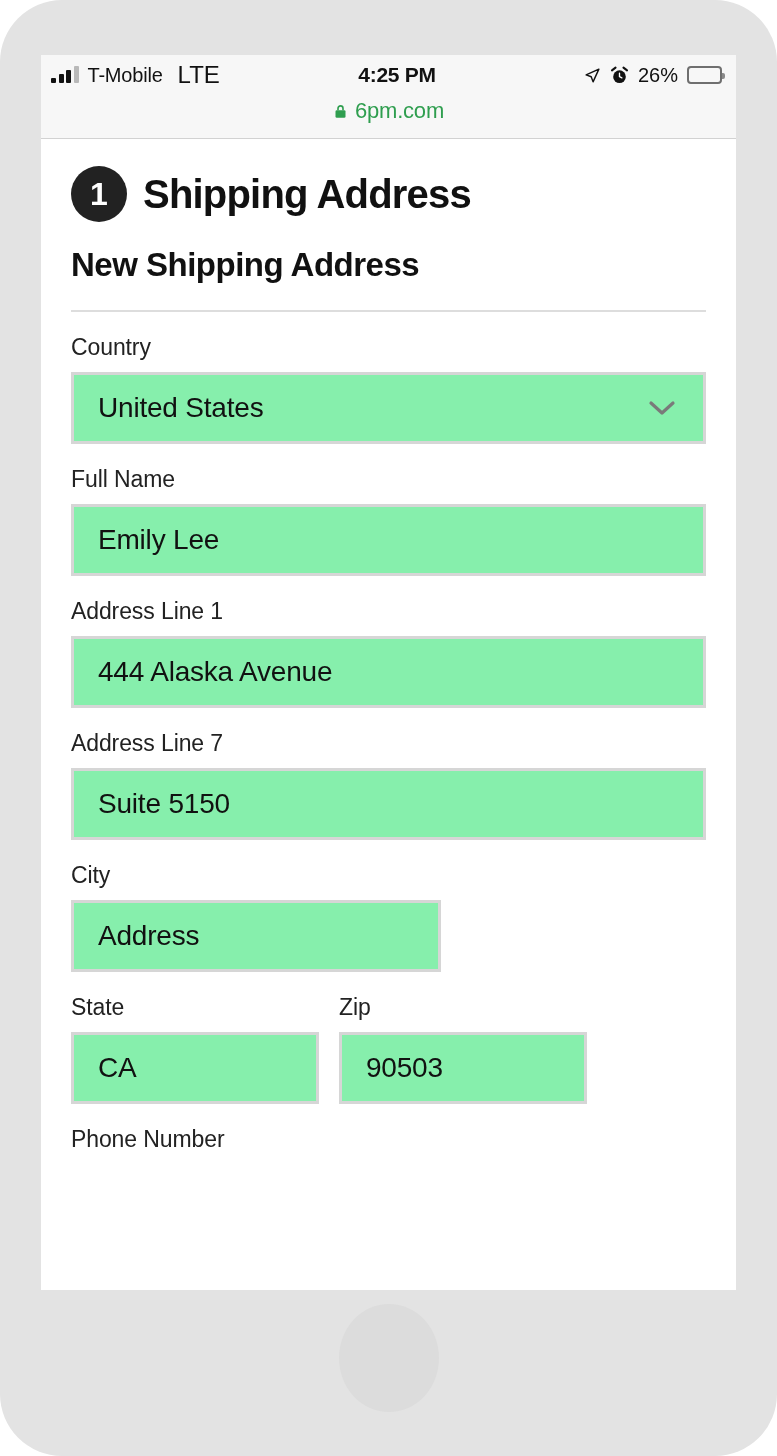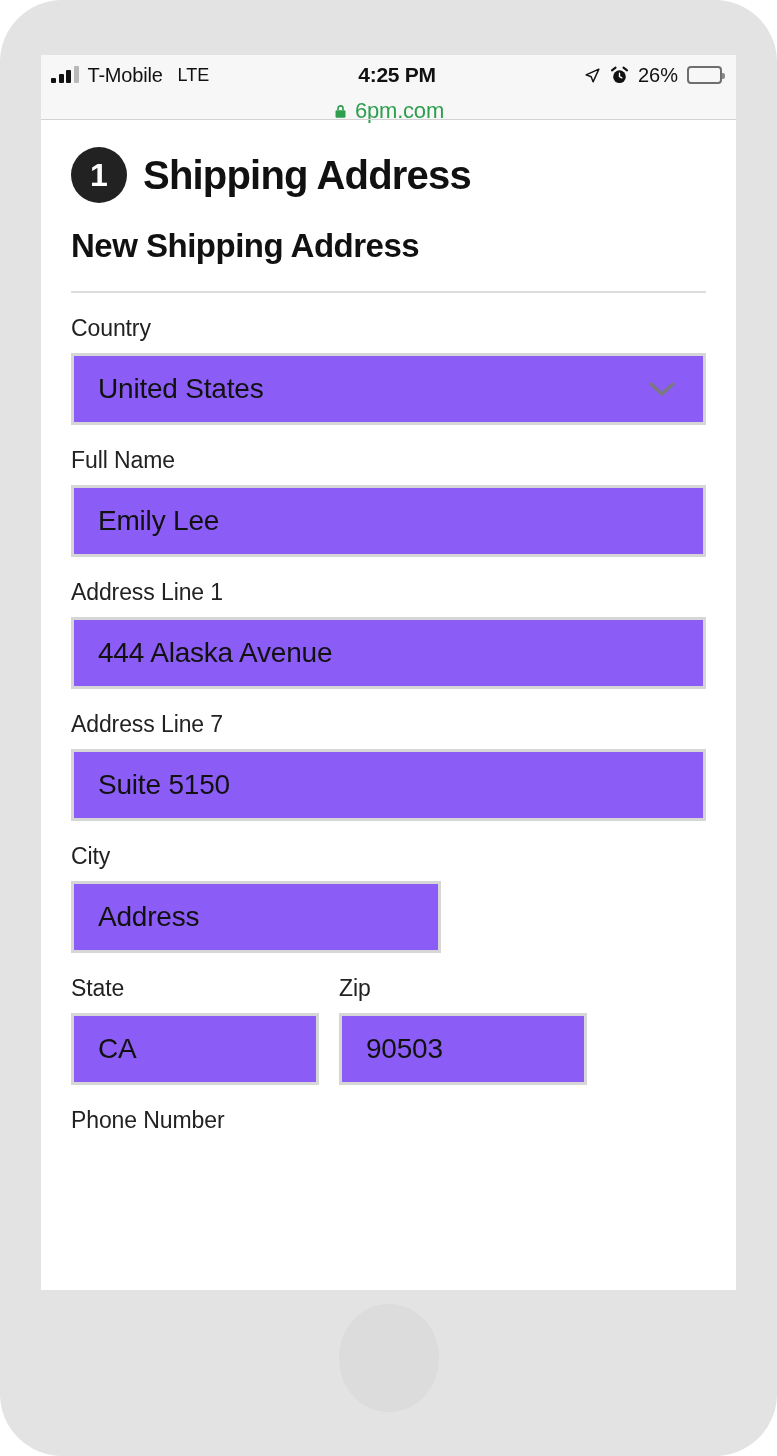--- a/index.html
+++ b/index.html
@@ -29,21 +29,21 @@
     top: 55px;
     width: 695px;
     height: 1235px;
     background: #ffffff;
     overflow: hidden;
   }
 
   
   .statusbar {
     position: relative;
-    height: 65px;
+    height: 84px;
     background: #f7f7f7;
     width: 100%;
   }
 
   .sb-row {
     position: relative;
     height: 40px;
     display: flex;
     align-items: center;
     padding: 0 14px 0 10px;
@@ -72,21 +72,21 @@
   .signal-bars i:nth-child(3) { height: 13px; }
   .signal-bars i:nth-child(4) { height: 17px; background: #b9b9b9; }
 
   .carrier {
     font-size: 20px;
     color: #111;
     letter-spacing: -0.2px;
     font-weight: 400;
   }
   .network {
-    font-size: 18px;
+    font-size: 24px;
     color: #111;
     margin-left: 6px;
     font-weight: 400;
   }
 
   .sb-center {
     position: absolute;
     left: 17px; right: 0;
     text-align: center;
     font-size: 21px;
@@ -211,21 +211,21 @@
     font-size: 23px;
     color: #222222;
     letter-spacing: -0.1px;
     margin-bottom: 11px;
   }
 
   .input-box {
     position: relative;
     height: 72px;
     border: 3px solid #d6d6d6;
-    background: #8b5cf6;
+    background: #86efac;
     display: flex;
     align-items: center;
     padding: 0 24px;
   }
   .input-value {
     font-size: 28px;
     color: #111111;
     letter-spacing: -0.2px;
   }
 

